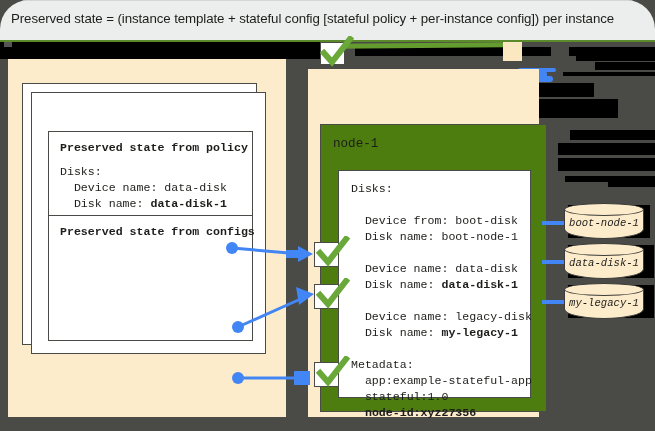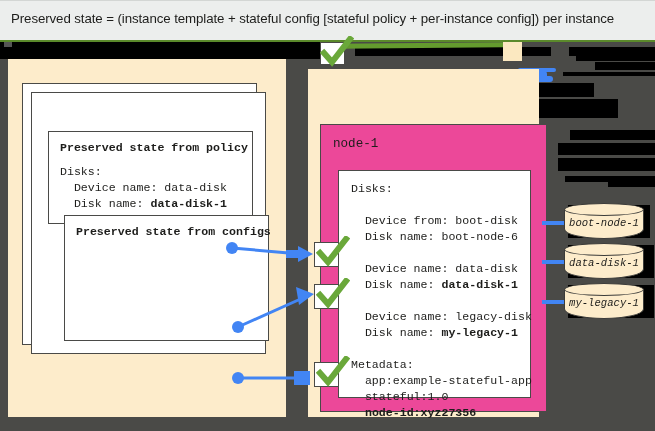--- a/index.html
+++ b/index.html
@@ -2,21 +2,21 @@
 <html><head>
 <meta charset="utf-8">
 <style>
   html,body{margin:0;padding:0;}
   body{
     width:655px;height:431px;
     background:#4a4a47;
     font-family:"Liberation Sans", sans-serif;
     overflow:hidden;position:relative;
   }
-  .stage{position:absolute;left:0;top:0;width:655px;height:431px;overflow:hidden;}
+  .stage{position:absolute;left:0;top:0;width:655px;height:431px;overflow:hidden;border-radius:29px;}
 
   
   .caption-bar{
     position:absolute;left:0;top:0;width:655px;height:40px;
     background:#eceeed;border-top:1px solid #d3d6d4;
     box-sizing:border-box;
   }
   .caption-text{
     position:absolute;left:11px;top:10px;
     font-size:13.3px;color:#1d1d1b;letter-spacing:-0.1px;white-space:nowrap;
@@ -88,38 +88,38 @@
     background:#fff;border:1px solid #4a4a47;box-sizing:border-box;
   }
   .mono{font-family:"Liberation Mono","DejaVu Sans Mono",monospace;}
   .instance-title{
     position:absolute;left:11px;top:14px;font-size:12.6px;color:#1d1d1b;white-space:pre;
   }
   .inner-card{
     position:absolute;background:#fff;border:1px solid #4a4a47;box-sizing:border-box;
   }
   #card-policy{left:16px;top:38px;width:205px;height:93px;}
-  #card-configs{left:16px;top:122px;width:205px;height:126px;margin-left:16px;}
+  #card-configs{left:16px;top:122px;width:205px;height:126px;}
   .card-head{
     position:absolute;left:11px;top:9px;font-size:11.6px;font-weight:bold;color:#1d1d1b;white-space:pre;
   }
   .card-lines{
     position:absolute;left:11px;top:32px;font-size:11.6px;color:#1d1d1b;
     line-height:16px;white-space:pre;
   }
   .card-lines b{font-weight:bold;}
 
   
   .panel-right{
     position:absolute;left:308px;top:69px;width:231px;height:348px;
     background:#fdeccb;box-sizing:border-box;
   }
   .box-node{
     position:absolute;left:320px;top:124px;width:227px;height:288px;
-    background:#ec4899;border:1px solid #4a4a47;box-sizing:border-box;
+    background:#4d7c0f;border:1px solid #4a4a47;box-sizing:border-box;
   }
   .node-title{
     position:absolute;left:12px;top:12px;font-size:12.6px;color:#1d1d1b;white-space:pre;
   }
   #card-node-detail{
     position:absolute;left:17px;top:45px;width:193px;height:228px;
     background:#fff;border:1px solid #4a4a47;box-sizing:border-box;
   }
   .node-lines{
     position:absolute;left:12px;top:10px;font-size:11.6px;color:#1d1d1b;
@@ -224,21 +224,21 @@
   </div>
 
   <div class="panel-right"></div>
 
   <div class="box-node">
     <div class="node-title mono">node-1</div>
     <div class="inner-card" id="card-node-detail">
       <div class="node-lines mono"><span>Disks:</span>
 
 <span>  Device from: boot-disk</span>
-<span>  Disk name: boot-node-6</span>
+<span>  Disk name: boot-node-1</span>
 
 <span>  Device name: data-disk</span>
 <span>  Disk name: <b>data-disk-1</b></span>
 
 <span>  Device name: legacy-disk</span>
 <span>  Disk name: <b>my-legacy-1</b></span>
 
 <span>Metadata:</span>
 <span>  app:example-stateful-app</span>
 <span>  stateful:1.0</span>

